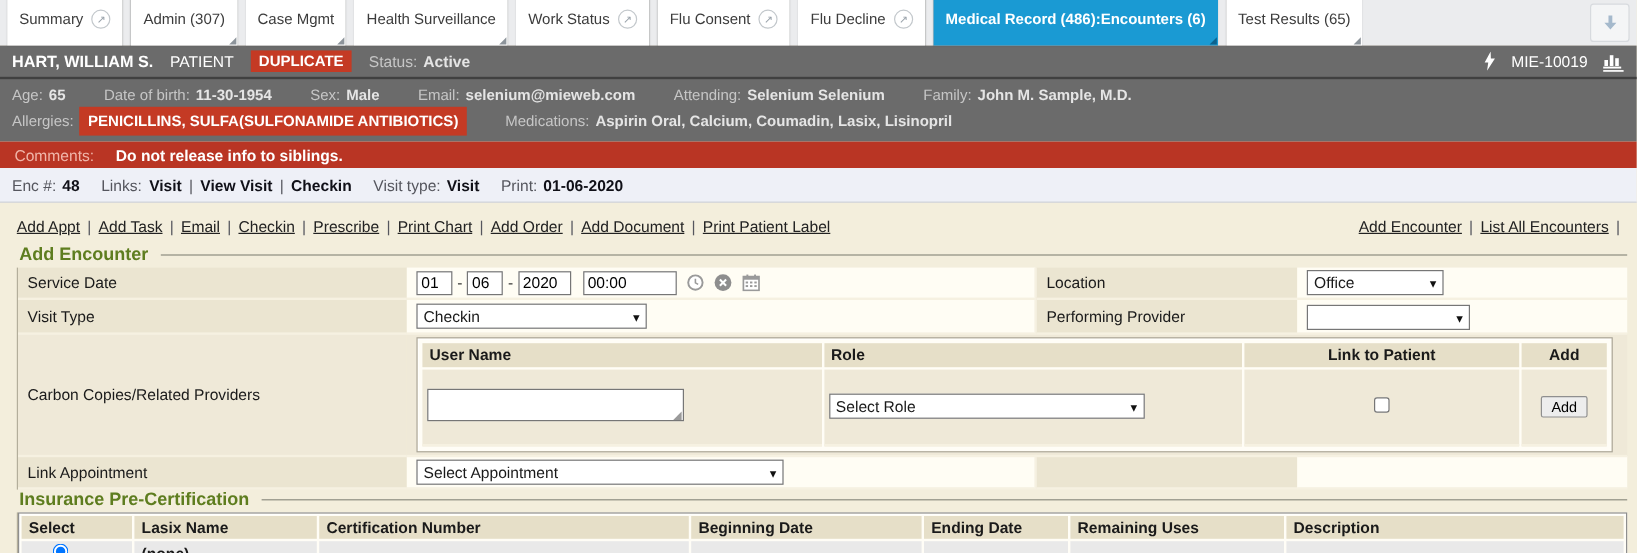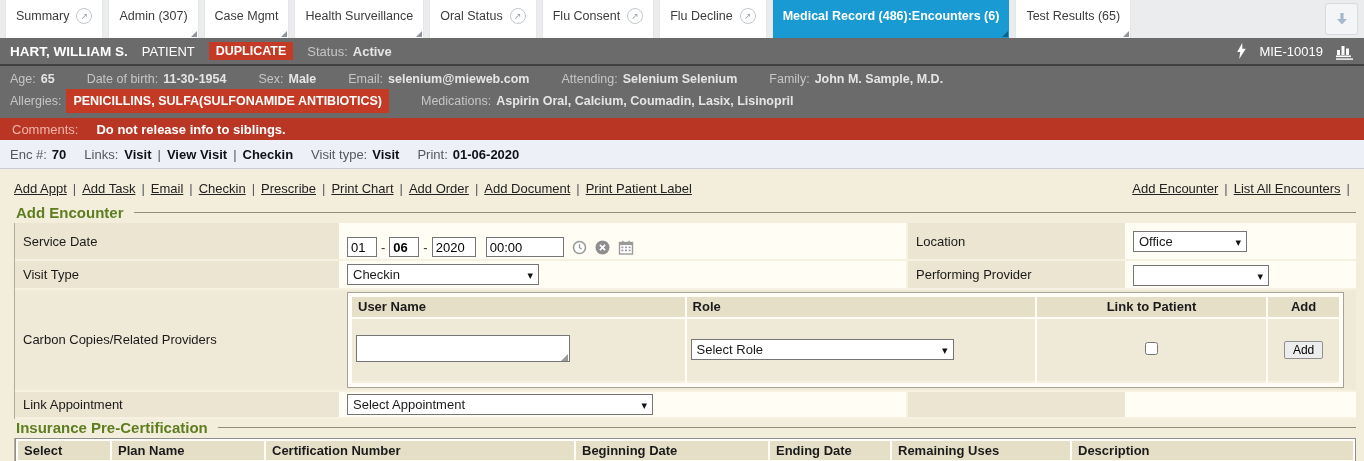--- a/index.html
+++ b/index.html
@@ -58,28 +58,28 @@
 
   .legend { display:flex; align-items:center; color:#5e7d1f; font-weight:bold; font-size:15px; padding-left:8px; margin-bottom:2px; }
   .legend::after { content:""; flex:1; border-top:1px solid #8d8d80; margin-left:10px; }
   .fs-body { border-left:1px solid #b3ae9b; margin-left:6px; }
 
   table.form-table { width:100%; border-collapse:collapse; table-layout:fixed; }
   .form-table td { padding:2px 8px; vertical-align:middle; border-bottom:2px solid #f6f1e1; }
   td.lblcell { background:#ebe5d1; width:324px; }
   td.valcell { background:#fffdf4; }
   td.lblcell2 { background:#ebe5d1; width:218px; border-left:2px solid #f6f1e1; }
-  td.valcell2 { background:#fffdf4; width:231px; }
+  td.valcell2 { background:#fffdf4; width:275px; }
   tr.row-std td { height:24px; }
   tr.row-carbon td { background:#efe9d8; height:64px; }
   tr.row-link td { height:23px; }
 
-  .date-wrap { display:flex; align-items:center; gap:4px;margin-top:12px; }
+  .date-wrap { display:flex; align-items:center; gap:4px; }
   .inp { border:1px solid #767676; background:#fff; height:20px; font-size:13px; padding:0 3px; font-family:"Liberation Sans", sans-serif; }
-  .inp-mm { width:30px; } .inp-dd { width:30px;font-weight:bold; } .inp-yy { width:44px; } .inp-time { width:78px; margin-left:6px; }
+  .inp-mm { width:30px; } .inp-dd { width:30px; } .inp-yy { width:44px; } .inp-time { width:78px; margin-left:6px; }
   .dash::before { content:"-"; color:#333; }
   .icon-btn { display:inline-flex; align-items:center; cursor:pointer; margin-left:4px; }
 
   .fakeselect { border:1px solid #767676; background:#fff; height:21px; display:inline-flex; align-items:center; justify-content:space-between; padding:0 5px; font-size:13px; cursor:pointer; }
   .caret::before { content:"\25BE"; font-size:11px; color:#111; margin-left:8px; }
   .sel-visittype { width:192px; } .sel-location { width:114px; } .sel-provider { width:136px; }
   .sel-role { width:263px;align-items:center; } .sel-appt { width:306px; }
 
   .carbon-box { background:#fffdf6; border:1px solid #a8a292; box-shadow:1px 1px 0 #fff inset; padding:2px; margin-right:4px; }
   table.carbon-table { width:100%; border-collapse:separate; border-spacing:2px; }
@@ -130,21 +130,21 @@
     <div class="tab">
         <div class="tab-top"></div>
         <div class="tab-body">
           <span>Health Surveillance</span>
         </div>
         <span class="fold"></span>
       </div>
     <div class="tab">
         <div class="tab-top"></div>
         <div class="tab-body">
-          <span>Oral Status</span>
+          <span>Work Status</span>
           <span class="popout"></span>
         </div>
       </div>
     <div class="tab">
         <div class="tab-top"></div>
         <div class="tab-body">
           <span>Flu Consent</span>
           <span class="popout"></span>
         </div>
       </div>
@@ -243,21 +243,21 @@
   </div>
 
   <div class="comments-bar">
     <span class="comments-label">Comments:</span>
     <span class="comments-val">Do not release info to siblings.</span>
   </div>
 
   <div class="enc-bar">
     <span class="pair">
         <span class="kv-label">Enc #:</span>
-        <span class="kv-val">70</span>
+        <span class="kv-val">48</span>
       </span>
     <span class="enc-links">
       <span class="kv-label">Links:</span>
       <a class="enc-link">Visit</a>
         <span class="sep"></span>
       <a class="enc-link">View Visit</a>
         <span class="sep"></span>
       <a class="enc-link">Checkin</a>
     </span>
     <span class="pair">
@@ -411,21 +411,21 @@
       </div>
     </div>
 
     <div>
       <div class="legend">Insurance Pre-Certification</div>
       <div class="fs-body">
         <table class="ins-table">
           <tbody>
               <tr>
             <th class="c-select">Select</th>
-            <th class="c-plan">Plan Name</th>
+            <th class="c-plan">Lasix Name</th>
             <th class="c-cert">Certification Number</th>
             <th class="c-begin">Beginning Date</th>
             <th class="c-end">Ending Date</th>
             <th class="c-remain">Remaining Uses</th>
             <th>Description</th>
           </tr>
           <tr>
             <td class="cell-radio"><input type="radio" checked="" style=""></td>
             <td class="ins-none">(none)</td>
             <td></td>

